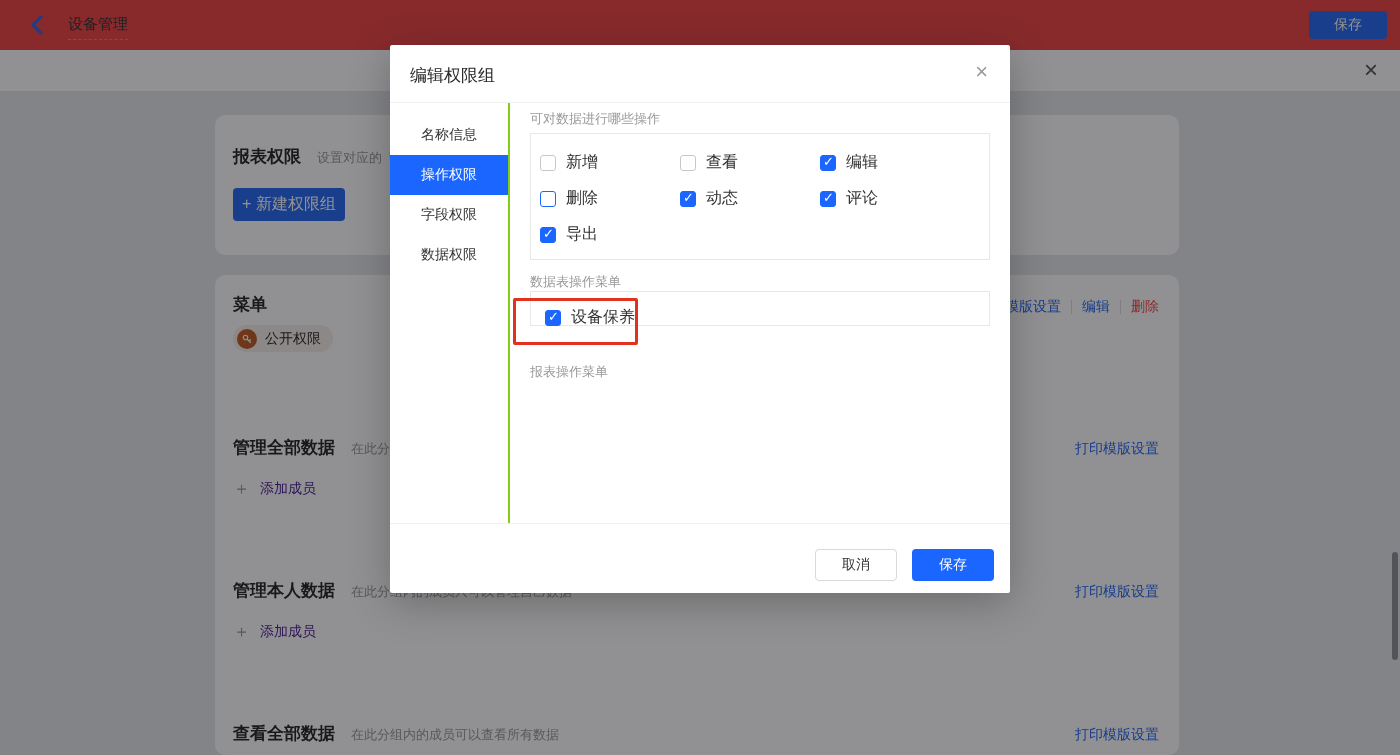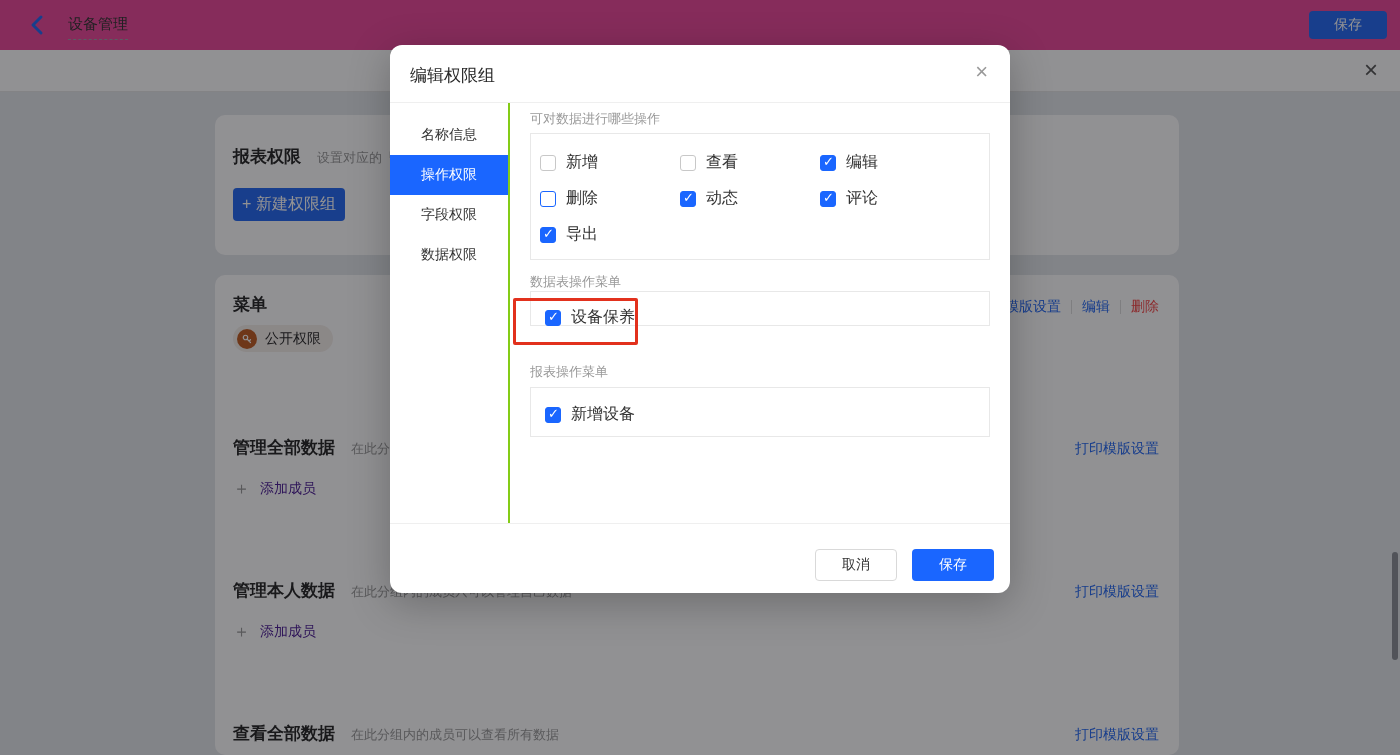--- a/index.html
+++ b/index.html
@@ -2,21 +2,21 @@
 <html><head>
 <meta charset="utf-8">
 <style>
   * { margin:0; padding:0; box-sizing:border-box; }
   html,body { width:1400px; height:755px; overflow:hidden;
     font-family:"Liberation Sans","DejaVu Sans",sans-serif; }
   .page { position:absolute; inset:0; background:#e4e7eb; }
 
   
   .topbar { position:absolute; left:0; top:0; width:1400px; height:50px;
-    background:#ec4899;padding-left:8px; }
+    background:#ef4444;padding-left:8px; }
   .back { position:absolute; left:26px; top:13px; width:24px; height:24px;
     color:#2468f2; cursor:pointer; }
   .tb-title { position:absolute; left:68px; top:15px; font-size:15px; color:#333;
     padding-bottom:5px; border-bottom:1px dashed #9aa0a6; }
   .tb-save { position:absolute; right:13px; top:11px; width:78px; height:28px;
     background:#2468f2; color:#fff; border:none; border-radius:4px;
     font-size:14px; cursor:pointer; }
 
   
   .band { position:absolute; left:0; top:50px; width:1400px; height:42px;
@@ -53,21 +53,21 @@
     font-size:14px; cursor:pointer; }
   .plus { color:#999; font-size:17px; }
   .addrow .txt { color:#4c1d95; }
 
   .scroll-thumb { position:absolute; right:2px; top:552px; width:6px; height:108px;
     background:#8a8f96; border-radius:3px; }
 
   
   .overlay { position:absolute; inset:0; background:rgba(10,12,16,0.45); z-index:10; }
   .modal { position:absolute; left:390px; top:45px; width:620px; height:548px;
-    background:#fff; border-radius:12px; z-index:20;
+    background:#fff; border-radius:2px; z-index:20;
     box-shadow:0 10px 40px rgba(0,0,0,.25); }
   .m-head { position:absolute; left:0; top:0; width:620px; height:58px;
     border-bottom:1px solid #efefef; }
   .m-title { position:absolute; left:20px; top:19px; font-size:17px;
     font-weight:500; color:#262626; }
   .m-close { position:absolute; right:22px; top:14px; font-size:22px; color:#999;
     cursor:pointer; }
 
   .m-tabs { position:absolute; left:0; top:58px; width:120px; height:420px;
     border-right:2px solid #84cc16; padding-top:12px;text-align:center; }
@@ -240,26 +240,20 @@
 
     <div class="s-label lab2">数据表操作菜单</div>
     <div class="s-box box2">
       <label class="cb-item" style="left:14px; top:15px;">
         <span class="cb checked"></span>
         <span class="cb-label">设备保养</span>
       </label>
     </div>
 
     <div class="s-label lab3">报表操作菜单</div>
-    <div class="s-box box3">
-      <label class="cb-item" style="left:14px; top:16px;">
-        <span class="cb checked"></span>
-        <span class="cb-label">新增设备</span>
-      </label>
-    </div>
   </div>
 
   <div class="annotation"></div>
 
   <div class="m-footer">
     <button class="f-cancel">取消</button>
     <button class="f-save">保存</button>
   </div>
 </div>
 

